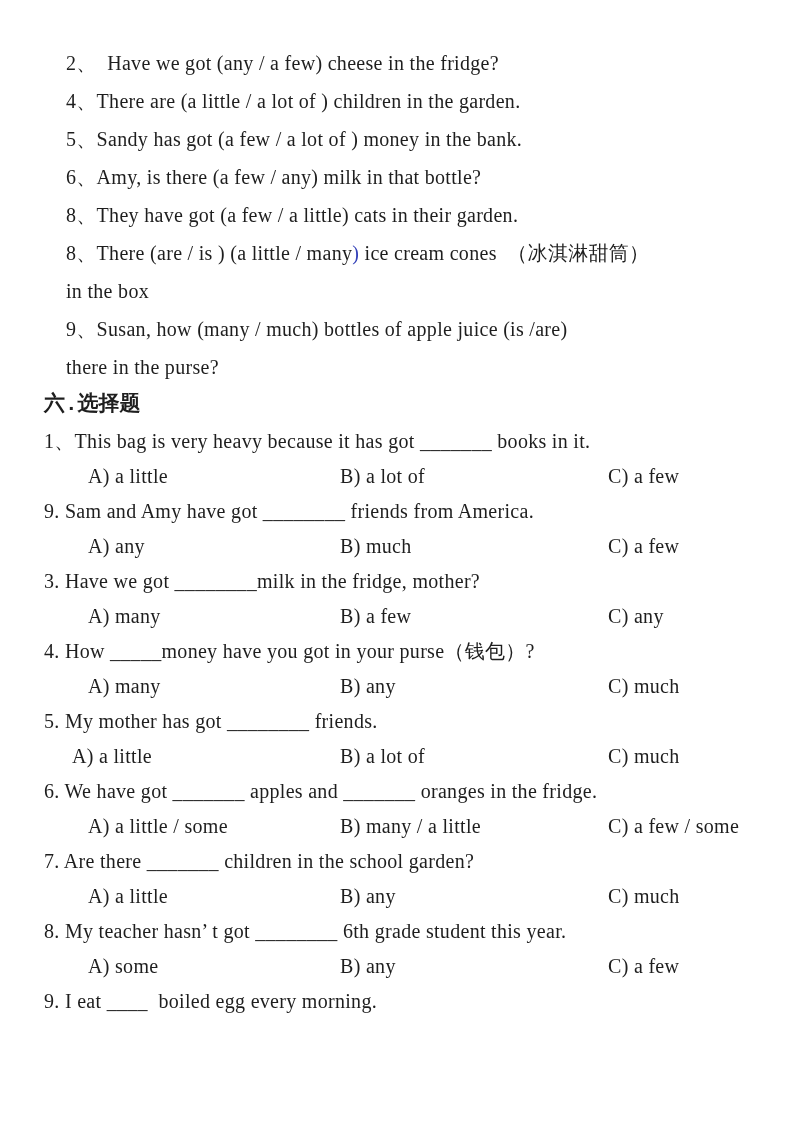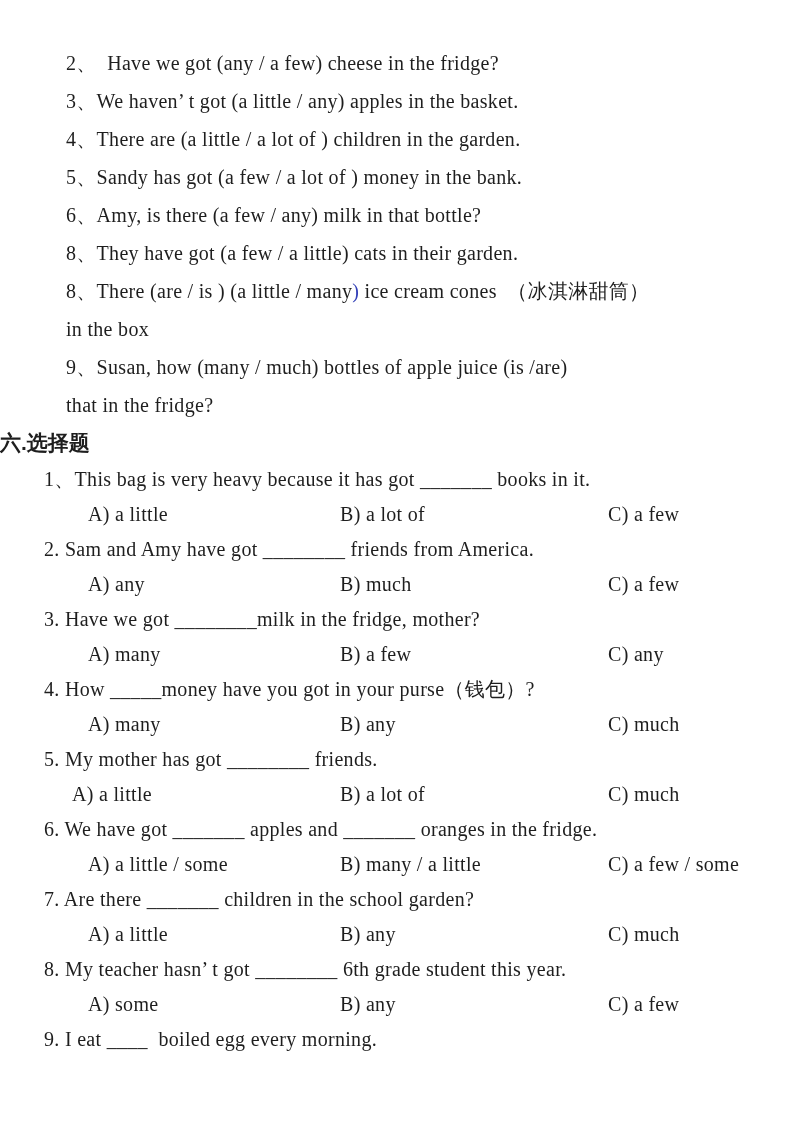--- a/index.html
+++ b/index.html
@@ -27,23 +27,24 @@
     height: 38px;
     line-height: 38px;
     padding-left: 66px;
     font-size: 20px;
     white-space: pre;
     letter-spacing: 0.3px;
   }
   .sec-header {
     height: 38px;
     line-height: 38px;
+    padding-left: 44px;
     font-size: 21px;
     font-weight: bold;
-    font-family: Liberation Sans, sans-serif;
+    font-family: Liberation Mono, monospace;
     white-space: pre;
   }
   .sec2 .qline {
     height: 35px;
     line-height: 35px;
     padding-left: 44px;
     font-size: 20px;
     white-space: pre;
     letter-spacing: 0.3px;
   }
@@ -63,43 +64,42 @@
   .sec2 .optrow.tight { padding-left: 72px; }
   .sec2 .optrow.tight .optA { width: 224px; }
 </style>
 </head>
 <body style="color: rgb(30, 30, 30); background: rgb(255, 255, 255);">
 
 <div class="page">
 
   <div class="sec1">
     <div class="line">2、  Have we got (any / a few) cheese in the fridge?</div>
-    <div class="line">3、We haven’ t got (a little / any) apples in the basket.</div>
     <div class="line">4、There are (a little / a lot of ) children in the garden.</div>
     <div class="line">5、Sandy has got (a few / a lot of ) money in the bank.</div>
     <div class="line">6、Amy, is there (a few / any) milk in that bottle?</div>
     <div class="line">8、They have got (a few / a little) cats in their garden.</div>
     <div class="line"><span>8、There (are / is ) (a little / many</span><span class="blue" style="color: rgb(51, 64, 184);">)</span><span> ice cream cones  （冰淇淋甜筒）</span></div>
     <div class="line">in the box</div>
     <div class="line">9、Susan, how (many / much) bottles of apple juice (is /are)</div>
-    <div class="line">that in the fridge?</div>
+    <div class="line">there in the purse?</div>
   </div>
 
   <div class="sec-header">六.选择题</div>
 
   <div class="sec2">
 
     <div class="qline">1、This bag is very heavy because it has got _______ books in it.</div>
     <div class="optrow">
       <span class="optA">A) a little</span>
       <span class="optB">B) a lot of</span>
       <span class="optC">C) a few</span>
     </div>
 
-    <div class="qline">2. Sam and Amy have got ________ friends from America.</div>
+    <div class="qline">9. Sam and Amy have got ________ friends from America.</div>
     <div class="optrow">
       <span class="optA">A) any</span>
       <span class="optB">B) much</span>
       <span class="optC">C) a few</span>
     </div>
 
     <div class="qline">3. Have we got ________milk in the fridge, mother?</div>
     <div class="optrow">
       <span class="optA">A) many</span>
       <span class="optB">B) a few</span>

